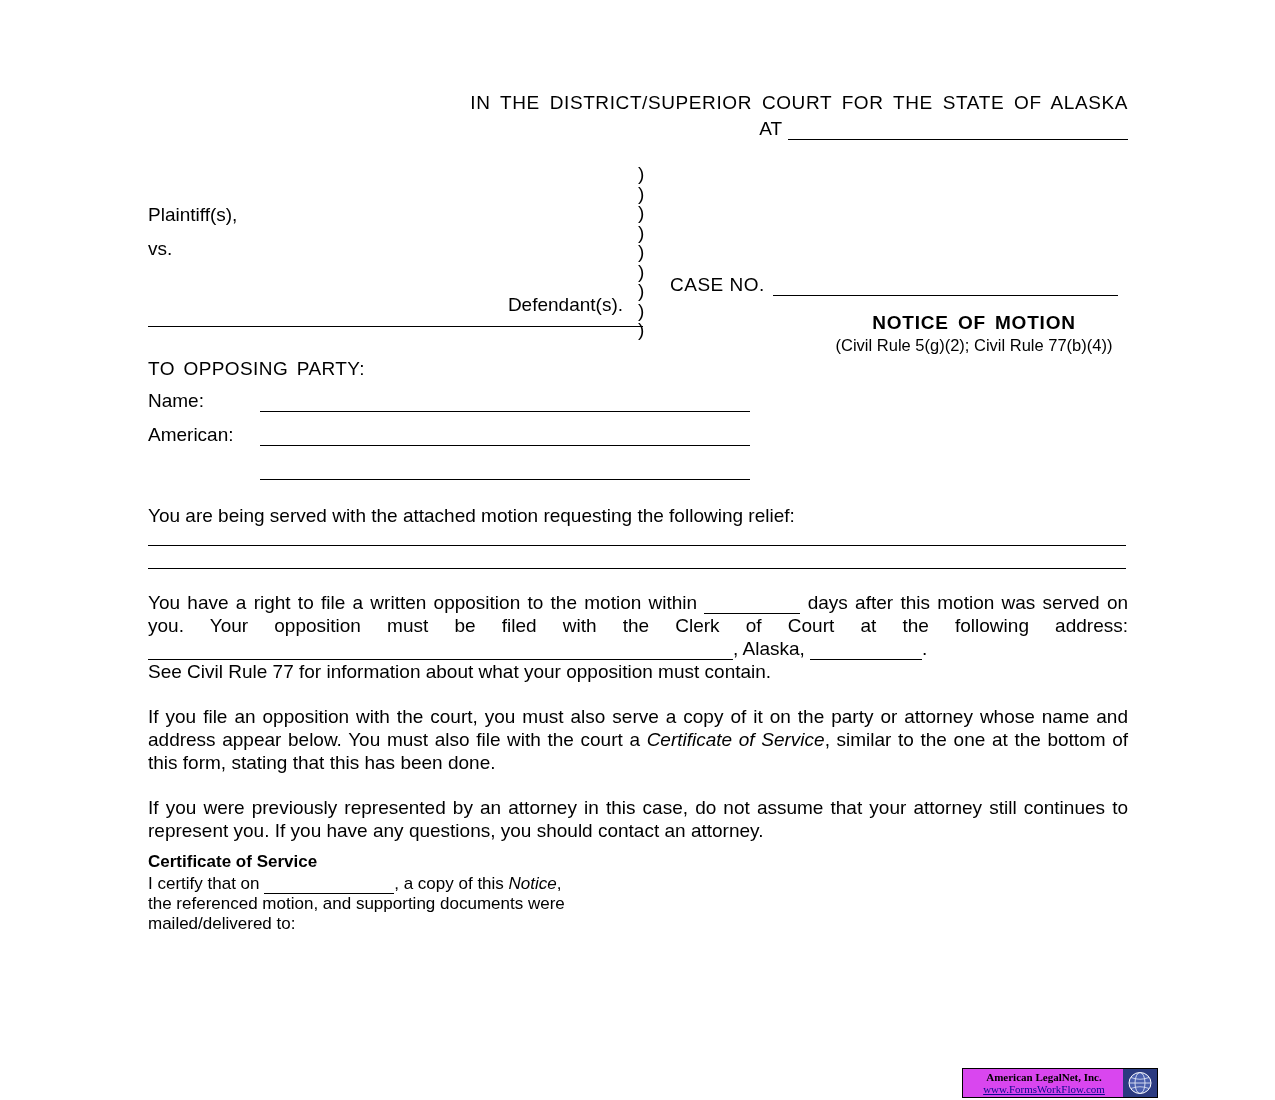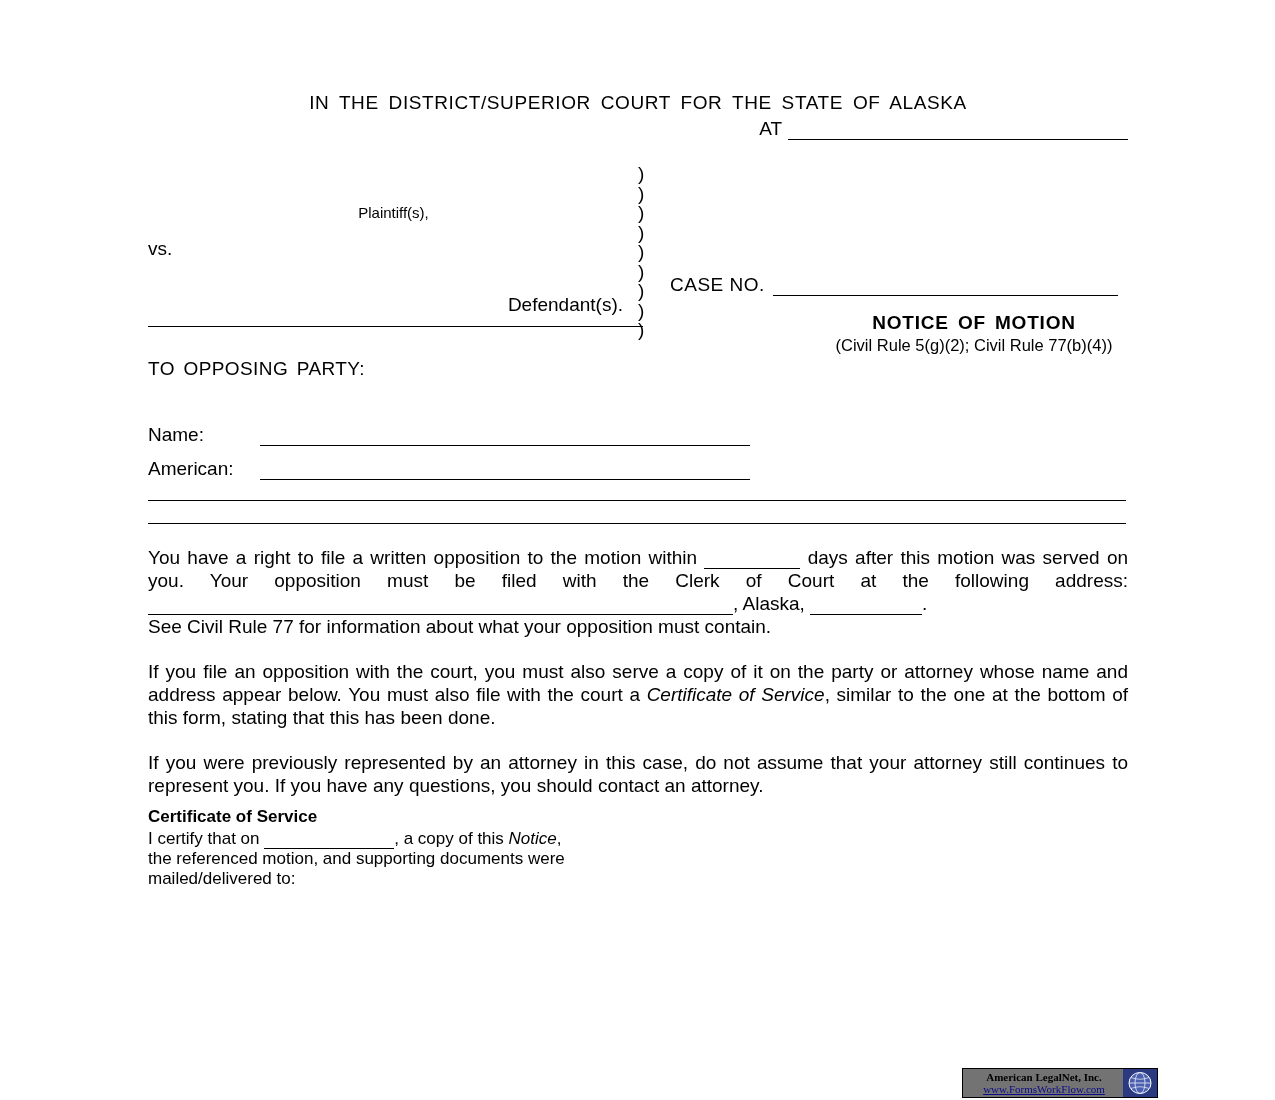--- a/index.html
+++ b/index.html
@@ -24,21 +24,21 @@
   }
   .doc {
     position: absolute;
     left: 148px;
     top: 92px;
     width: 980px;
   }
 
   
   .court-title {
-    text-align: center;
+    text-align: right;
     font-size: 19px;
     letter-spacing: 0.6px;
     word-spacing: 4px;
     white-space: nowrap;
   }
   .at-line {
     text-align: right;
     font-size: 19px;
     margin-top: 4px;
     margin-left: -20px;
@@ -68,25 +68,25 @@
   }
   .paren-col {
     position: absolute;
     left: 490px;
     top: 0;
     font-size: 19px;
     line-height: 19.5px;
   }
   .plaintiffs {
     position: absolute;
-    left: 8px;
+    left: 0;
     top: 40px;
     width: 475px;
-    text-align: center;
-    font-size: 15px;
+    text-align: left;
+    font-size: 19px;
   }
   .vs {
     position: absolute;
     left: 0;
     top: 74px;
     font-size: 19px;
   }
   .defendants {
     position: absolute;
     left: 0;
@@ -148,21 +148,20 @@
   }
   .field-row {
     font-size: 19px;
     margin-top: 10px;
     position: relative;
     height: 24px;
   }
   .field-label {
     display: inline-block;
     width: 112px;
-    margin-top: 34px;
   }
   .field-line {
     display: inline-block;
     width: 490px;
     border-bottom: 1.6px solid #000;
     height: 17px;
     vertical-align: bottom;
   }
   .field-line.indent {
     margin-left: 112px;
@@ -269,21 +268,21 @@
     margin-top: 2px;
   }
 
   
   .aln-badge {
     position: absolute;
     left: 962px;
     top: 1068px;
     width: 196px;
     height: 30px;
-    background: #737373;
+    background: #d946ef;
     border: 1px solid #000;
     box-sizing: border-box;
     display: flex;
     align-items: center;
     overflow: hidden;
   }
   .aln-text {
     flex: 1;
     text-align: center;
     line-height: 12px;
@@ -346,20 +345,21 @@
     <div class="field-row">
       <span class="field-label">Name:</span><span class="field-line"></span>
     </div>
     <div class="field-row">
       <span class="field-label">American:</span><span class="field-line"></span>
     </div>
     <div class="field-row">
       <span class="field-line indent"></span>
     </div>
 
+    <div class="para nojust">You are being served with the attached motion requesting the following relief:</div>
     <div class="rule-line"></div>
     <div class="rule-line tight"></div>
 
     <div class="para">
       <span>You have a right to file a written opposition to the motion within</span>
       <span class="inline-blank b-90"></span>
       <span>days after this motion was served on you.   Your opposition must be filed with the Clerk of Court at the following address:</span>
       <span class="inline-blank b-address"></span><span>, Alaska,</span>
       <span class="inline-blank b-115"></span><span>.</span><br>
       <span>See Civil Rule 77 for information about what your opposition must contain.</span>

